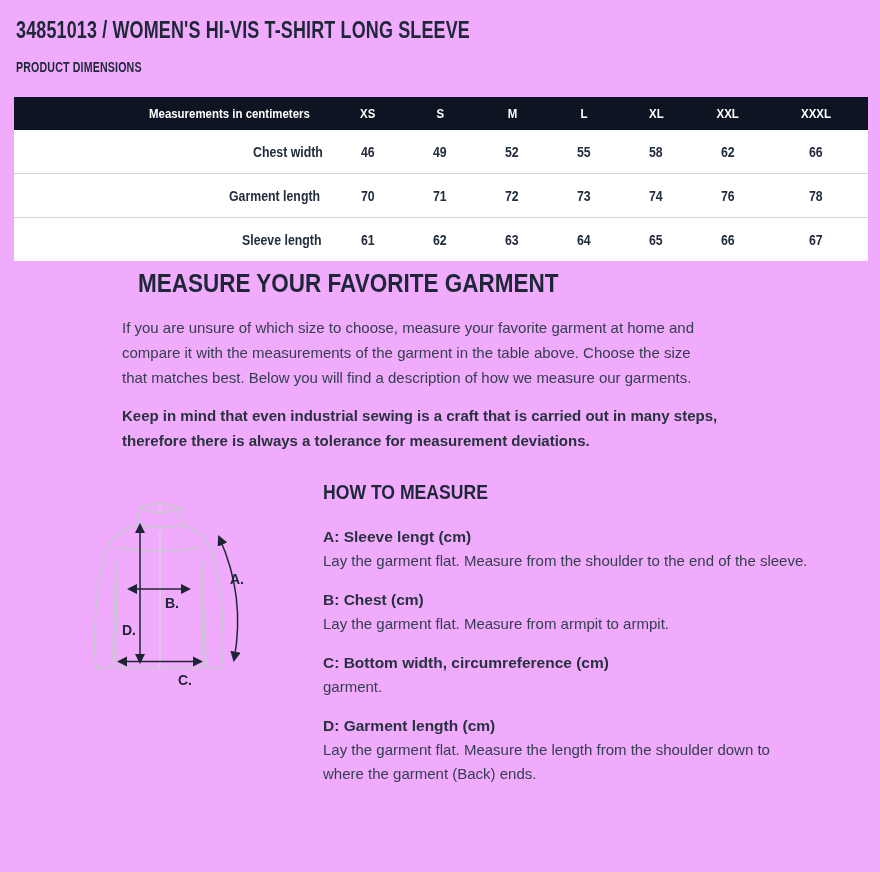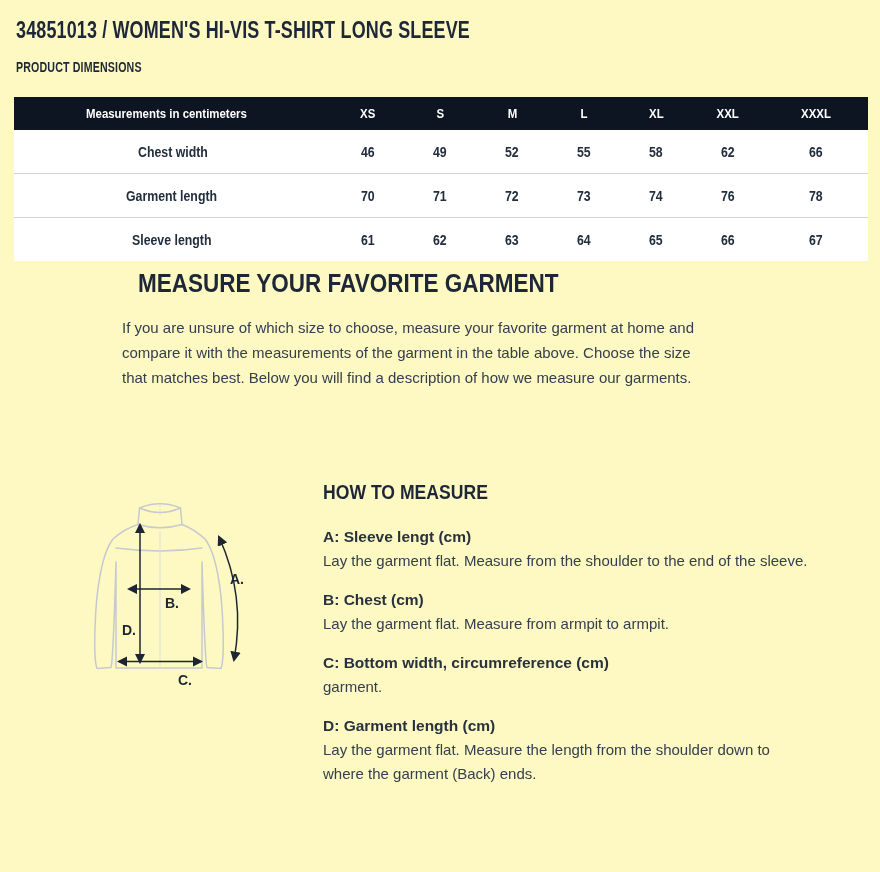--- a/index.html
+++ b/index.html
@@ -1,31 +1,31 @@
 <!DOCTYPE html>
 <html><head>
 <meta charset="utf-8">
 <style>
   html,body { margin:0; padding:0; background:#ffffff; }
   body { width:880px; height:872px; font-family:"Liberation Sans", sans-serif; }
-  .page { position:relative; width:880px; height:872px; overflow:hidden; background:#fef9c3; }
+  .page { position:relative; width:880px; height:872px; overflow:hidden; background:#f0abfc; }
 
   
   .cond { display:inline-block; transform-origin:0 50%; white-space:nowrap; }
   .c-title { transform:scaleX(0.78); }
   .c-sub   { transform:scaleX(0.76); }
   .c-h2    { transform:scaleX(0.90); }
   .c-h3    { transform:scaleX(0.88); }
 
   .title    { position:absolute; left:16px; top:17px; font-size:23px; font-weight:bold; color:#1d2737; letter-spacing:0.2px; }
   .subtitle { position:absolute; left:16px; top:59px; font-size:14px; font-weight:bold; color:#1d2737; letter-spacing:0.2px; }
 
   table.size { position:absolute; left:14px; top:97px; width:854px; border-collapse:collapse; table-layout:fixed; }
   table.size thead th { background:#0e1522; color:#ffffff; height:33px; font-size:13px; font-weight:bold; text-align:center; padding:0; }
-  table.size th.left, table.size td.left { text-align:center; padding-left:9px; }
+  table.size th.left, table.size td.left { text-align:right; padding-left:9px; }
   table.size tbody td { height:43px; font-size:14px; font-weight:bold; color:#222d3d; text-align:center; padding:0; background:#ffffff; }
   table.size tbody tr.sep td { border-bottom:1px solid #d3d3d3; }
   .cnd { display:inline-block; transform:scaleX(0.88); transform-origin:50% 50%; }
   th.left .cnd, td.left .cnd { transform-origin:0 50%; }
 
   .measure { position:absolute; left:122px; top:270px; width:690px; }
   .measure h2 { margin:0 16px 19px; font-size:25px; line-height:26px; font-weight:bold; color:#1d2737; }
   .measure p  { margin:0 0 13px; font-size:15px; line-height:25px; color:#333e4e; }
   .measure p.note { margin:0; font-weight:bold; color:#28323f; }
   .line { display:block; white-space:nowrap; }
@@ -111,20 +111,24 @@
 
   <section class="measure">
     <h2>
       <span class="cond c-h2">MEASURE YOUR FAVORITE GARMENT</span>
     </h2>
     <p>
       <span class="line">If you are unsure of which size to choose, measure your favorite garment at home and</span>
       <span class="line">compare it with the measurements of the garment in the table above. Choose the size</span>
       <span class="line">that matches best. Below you will find a description of how we measure our garments.</span>
     </p>
+    <p class="note">
+      <span class="line">Keep in mind that even industrial sewing is a craft that is carried out in many steps,</span>
+      <span class="line">therefore there is always a tolerance for measurement deviations.</span>
+    </p>
   </section>
 
   <div class="diagram">
     <svg width="250" height="215" viewBox="0 0 250 215">
       <defs>
         <marker id="ah" viewBox="0 0 10 10" refX="8" refY="5" markerWidth="7" markerHeight="7" orient="auto-start-reverse">
           <path d="M0,0 L10,5 L0,10 z" fill="#1d2533"></path>
         </marker>
       </defs>
       <g stroke="#c6c9ce" stroke-width="1.5" fill="none" stroke-linejoin="round" stroke-linecap="round">

